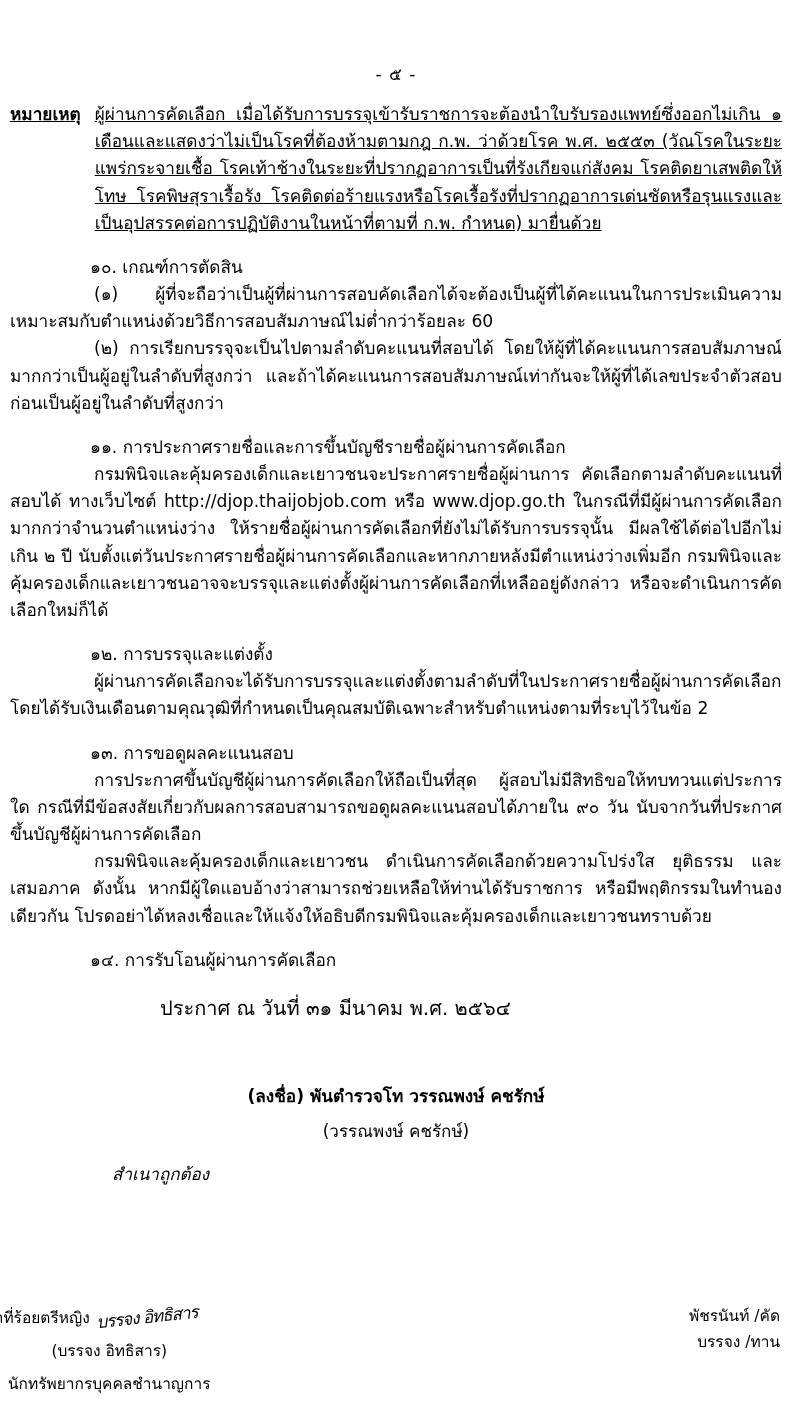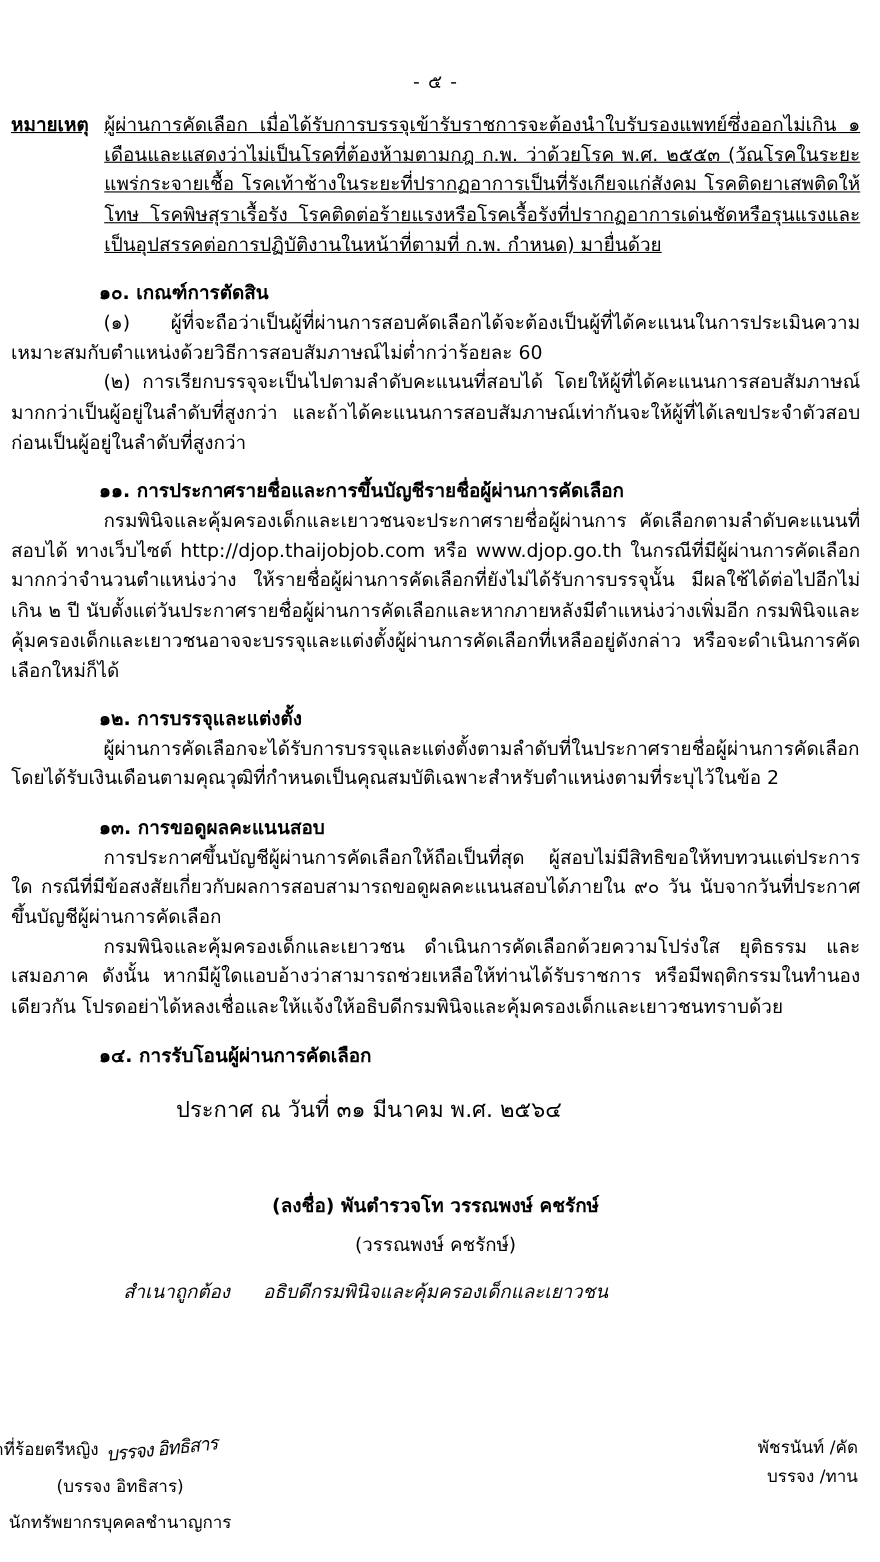--- a/index.html
+++ b/index.html
@@ -50,21 +50,21 @@
   .note-body {
     flex: 1;
     font-size: 17.2px;
     line-height: 1.58;
     text-align: justify;
   }
   .indent-big {
     text-indent: 84px;
   }
   .section-head {
-    font-weight: bold;
+    font-weight: normal;
     font-size: 17.2px;
     line-height: 1.58;
     margin-top: 17px;
     padding-left: 80px;
   }
   p.para {
     margin: 0;
   }
   .para-gap {
     margin-top: 5px;
@@ -176,21 +176,20 @@
 
   <div class="section-head">๑๔. การรับโอนผู้ผ่านการคัดเลือก</div>
 
   <div class="announce-line">ประกาศ ณ วันที่ ๓๑ มีนาคม  พ.ศ. ๒๕๖๔</div>
 
   <div class="sign-area">
     <div class="sign-name">(ลงชื่อ) พันตำรวจโท  วรรณพงษ์  คชรักษ์</div>
     <div class="sign-paren">(วรรณพงษ์  คชรักษ์)</div>
     <div class="sign-title-row">
       <span class="copy-correct">สำเนาถูกต้อง</span>
-      <span class="sign-pos">อธิบดีกรมพินิจและคุ้มครองเด็กและเยาวชน</span>
     </div>
   </div>
 
   <div class="footer">
     <div class="footer-row">
       <div class="footer-left">
         <div class="rank-line">
           <span class="footer-rank">ว่าที่ร้อยตรีหญิง</span>
           <span class="sig-scribble">บรรจง อิทธิสาร</span>
         </div>

